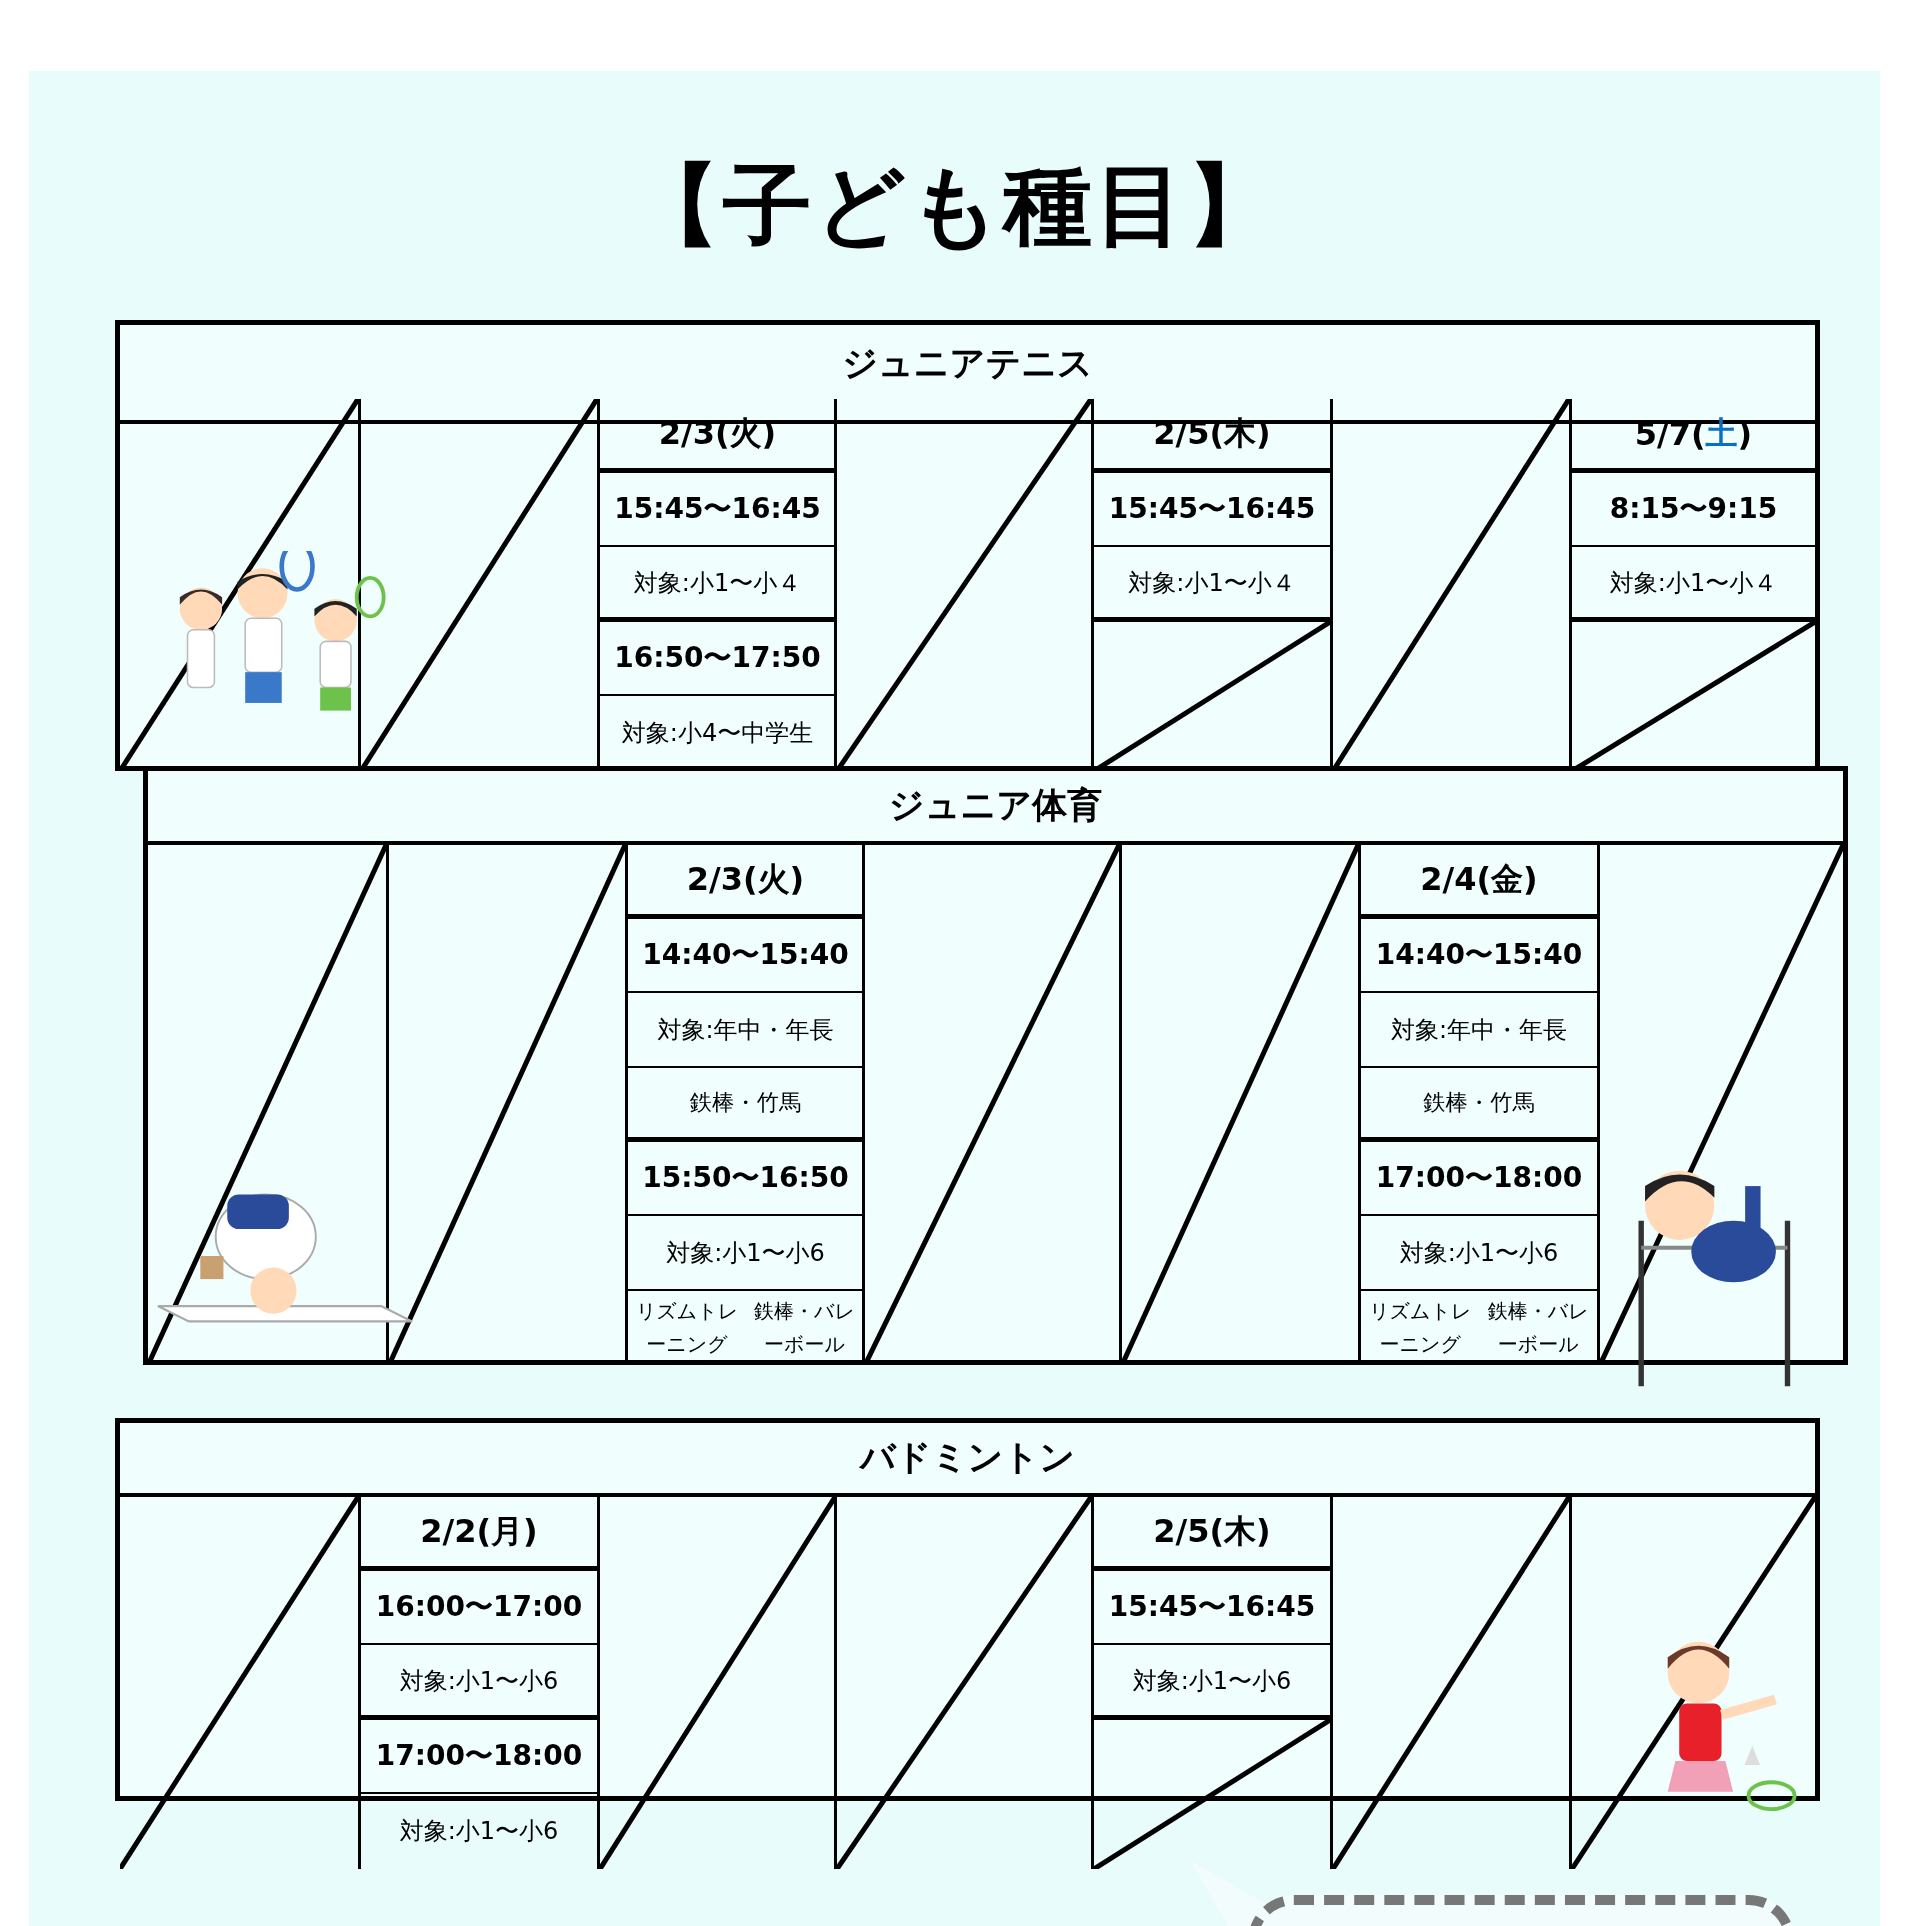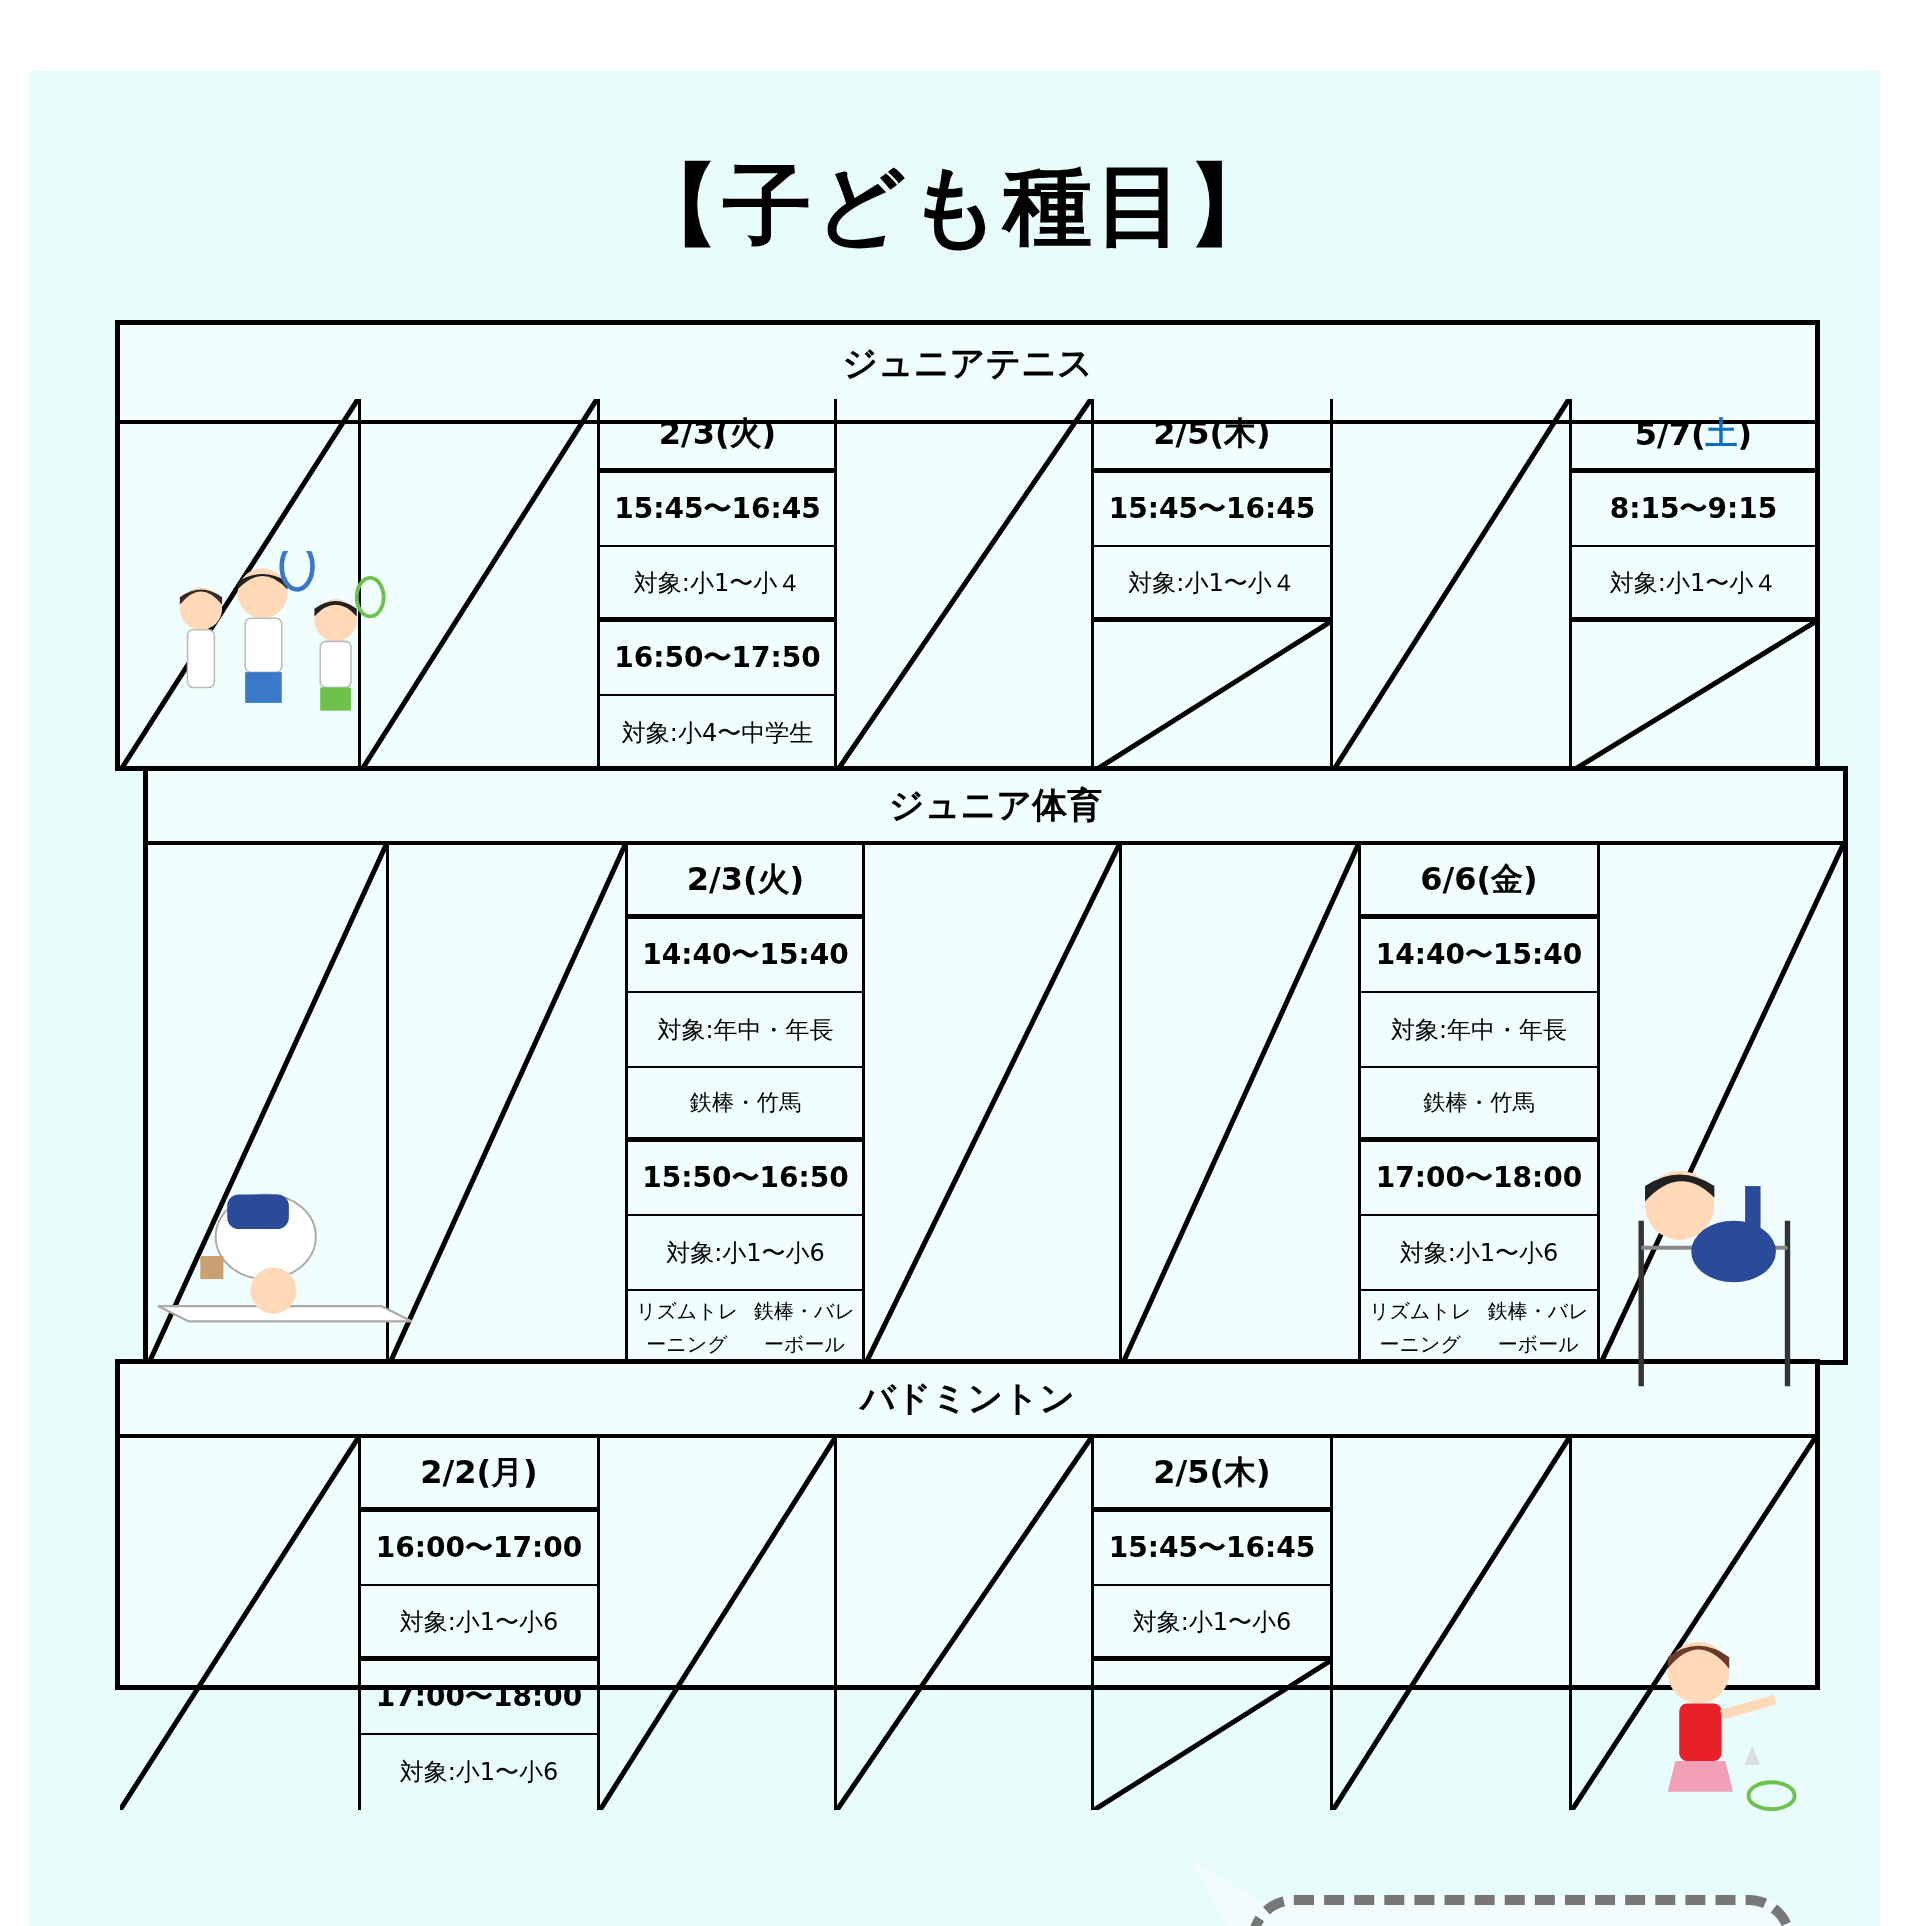--- a/index.html
+++ b/index.html
@@ -117,40 +117,40 @@
       <svg class="slash" viewBox="0 0 100 100" preserveAspectRatio="none">
           <line x1="0" y1="100" x2="100" y2="0" stroke="#000" vector-effect="non-scaling-stroke" style="stroke-width:5px"></line>
         </svg>
     </div>
     <div class="col" style="left:971px;width:239px;height:100%;">
       <svg class="slash" viewBox="0 0 100 100" preserveAspectRatio="none">
           <line x1="0" y1="100" x2="100" y2="0" stroke="#000" vector-effect="non-scaling-stroke" style="stroke-width:5px"></line>
         </svg>
     </div>
     <div class="col" style="left:1210px;width:239px;height:100%;">
-      <div class="cell date bbt" style="top:0;height:74px;">6/6(金)</div>
+      <div class="cell date bbt" style="top:0;height:74px;">2/4(金)</div>
       <div class="cell time bb" style="top:74px;height:74px;">14:40〜15:40</div>
       <div class="cell target bb" style="top:149px;height:74px;">対象:年中・年長</div>
       <div class="cell note bbt" style="top:223px;height:74px;">鉄棒・竹馬</div>
       <div class="cell time bb" style="top:297px;height:74px;">17:00〜18:00</div>
       <div class="cell target bb" style="top:372px;height:74px;">対象:小1〜小6</div>
       <div class="cell note2" style="top:446px;height:74px;">
         <span>リズムトレーニング</span>
         <span>鉄棒・バレーボール</span>
       </div>
     </div>
     <div class="col" style="left:1449px;width:246px;height:100%;">
       <svg class="slash" viewBox="0 0 100 100" preserveAspectRatio="none">
           <line x1="0" y1="100" x2="100" y2="0" stroke="#000" vector-effect="non-scaling-stroke" style="stroke-width:5px"></line>
         </svg>
     </div>
   </div>
 </div>
 
-<div class="tbl" style="top:1359px;height:331px;">
+<div class="tbl" style="top:1418px;height:383px;">
   <div class="sec-head" style="top:0;height:74px;line-height:69px;"><span>バドミントン</span></div>
   <div style="position:absolute;left:0;top:74px;width:100%;height:372px;">
     <div class="col first" style="left:0;width:238px;height:100%;">
       <svg class="slash" viewBox="0 0 100 100" preserveAspectRatio="none">
           <line x1="0" y1="100" x2="100" y2="0" stroke="#000" vector-effect="non-scaling-stroke" style="stroke-width:5px"></line>
         </svg>
     </div>
     <div class="col" style="left:238px;width:239px;height:100%;">
       <div class="cell date bbt" style="top:0;height:74px;">2/2(月)</div>
       <div class="cell time bb" style="top:74px;height:74px;">16:00〜17:00</div>

